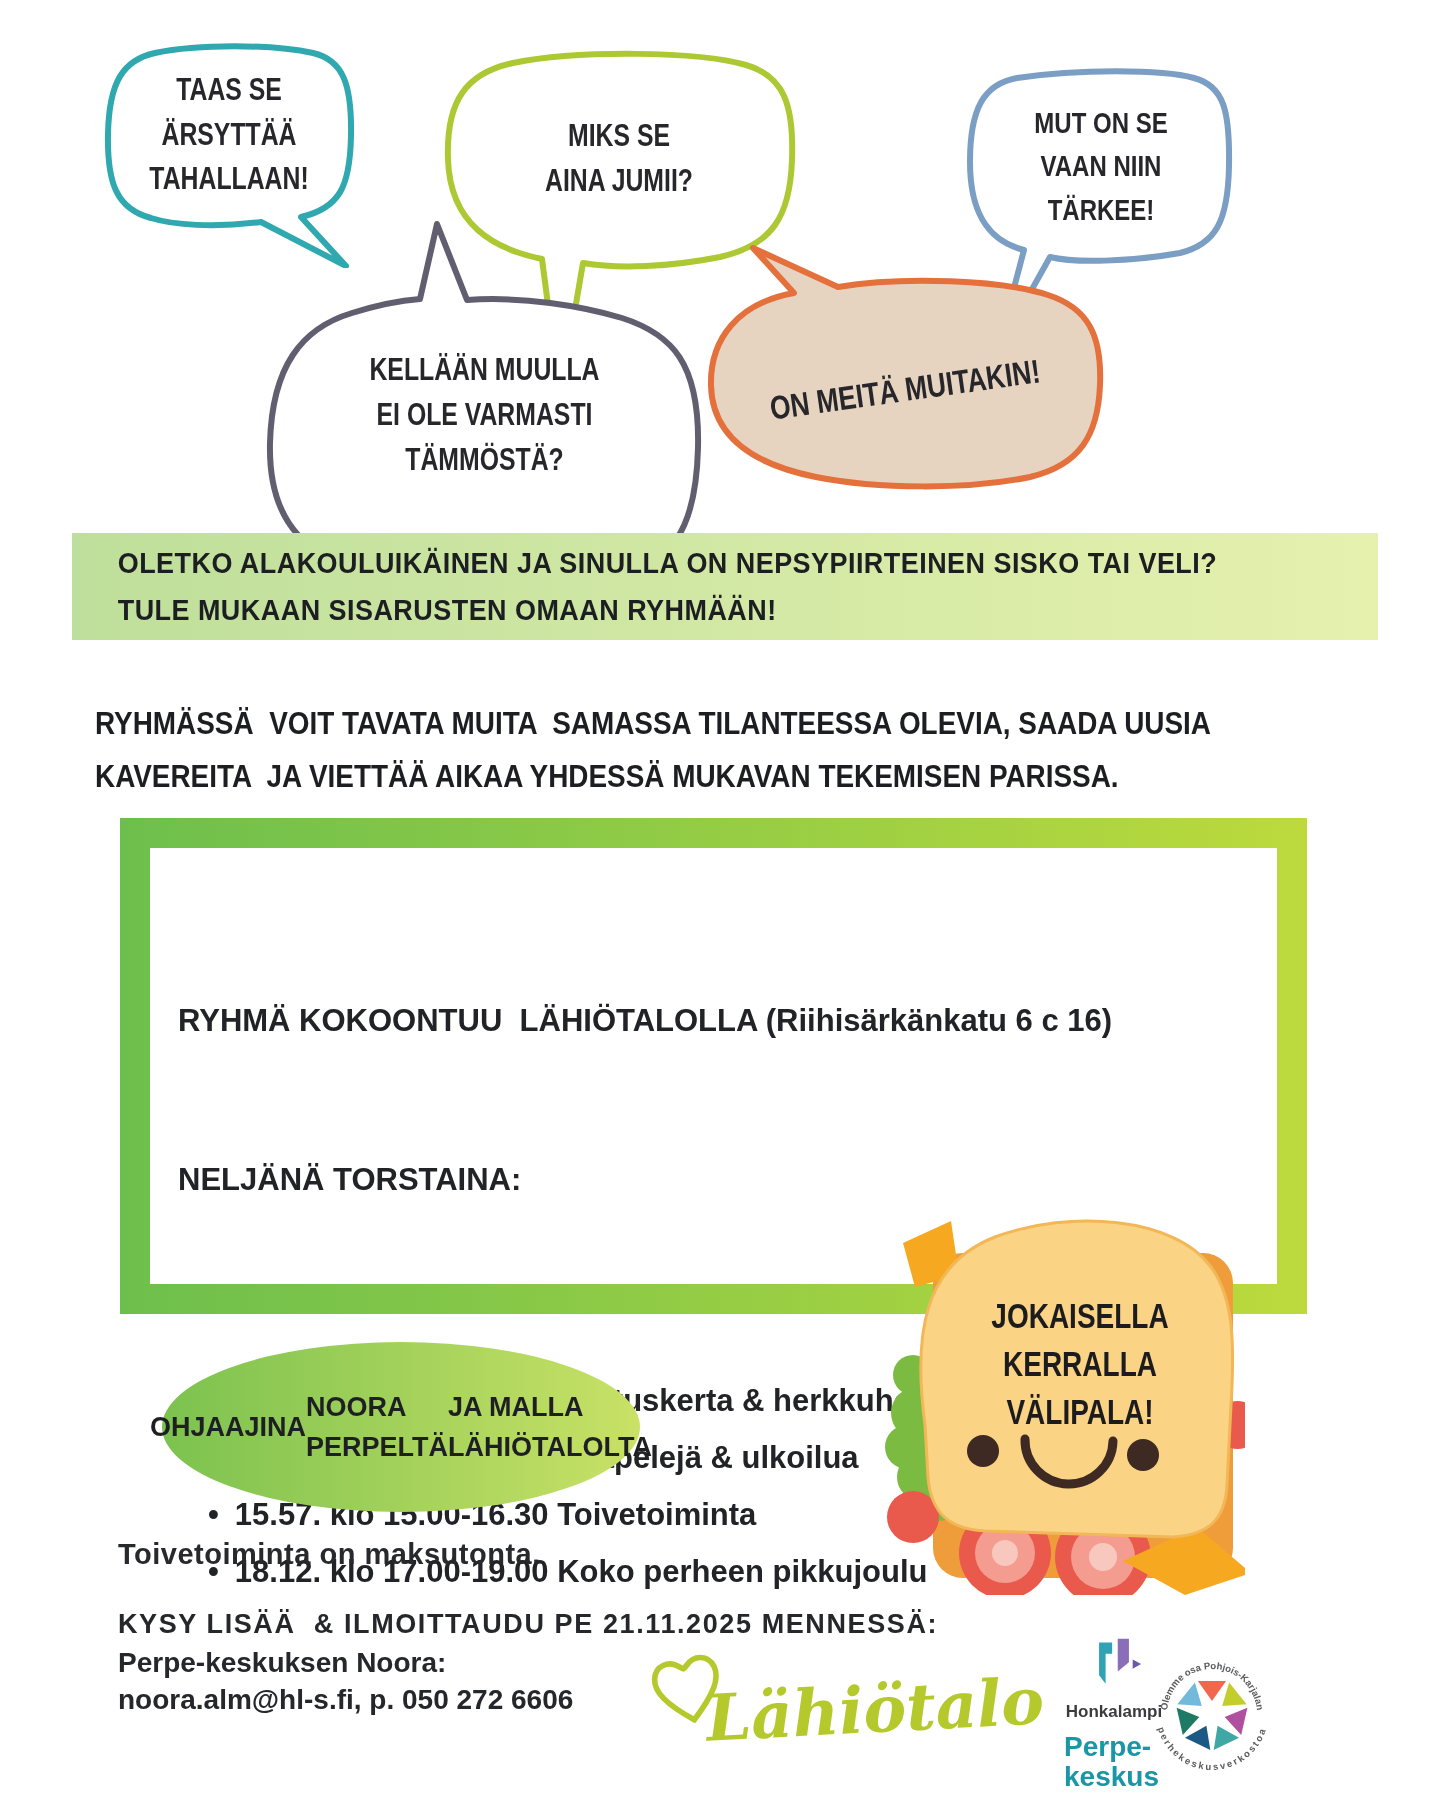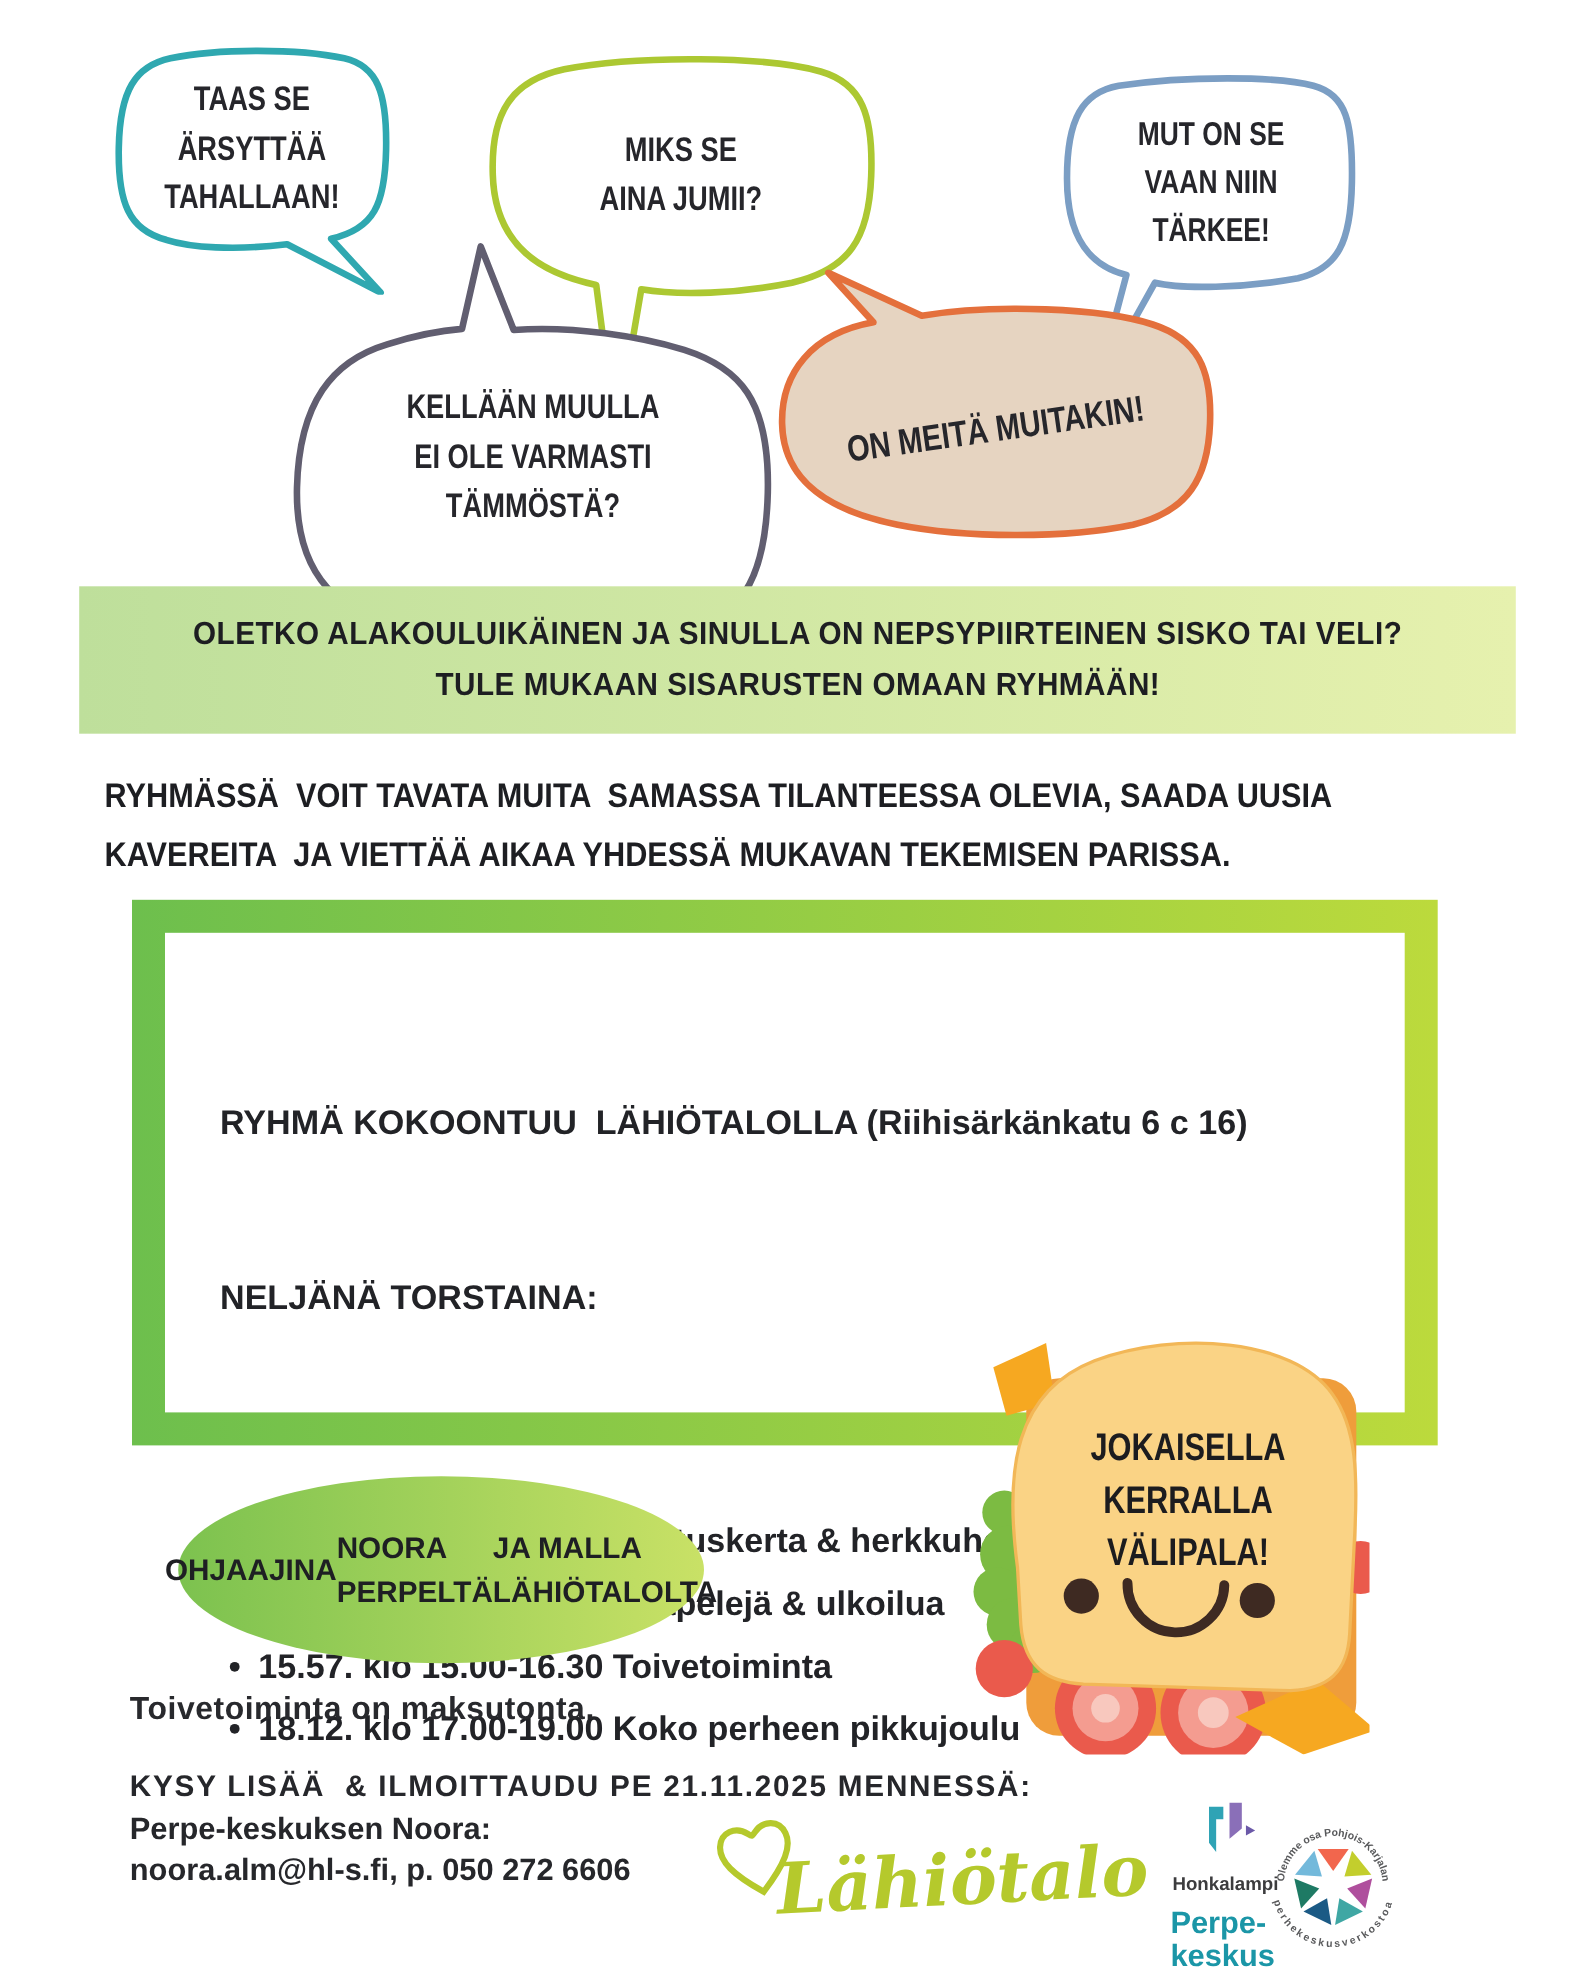--- a/index.html
+++ b/index.html
@@ -13,36 +13,36 @@
   .bubble{position:absolute;}
   .bubble svg{position:absolute;inset:0;width:100%;height:100%;}
   .bubble .btxt{
     position:absolute;left:0;right:0;display:flex;flex-direction:column;
     align-items:center;justify-content:center;text-align:center;
     font-weight:700;color:#26262b;line-height:1.45;
     transform:scaleX(.8);
   }
   
   .banner{
-    left:72px;top:533px;width:1306px;height:134px;
+    left:72px;top:533px;width:1306px;height:107px;
     background:linear-gradient(90deg,#bedf9b,#e6f1ae);
-    display:flex;flex-direction:column;align-items:center;justify-content:center;
+    display:flex;flex-direction:column;justify-content:center;
     gap:14px;
   }
   .banner div{font-weight:700;font-size:29px;letter-spacing:.5px;color:#1d1e22;
     transform:scaleX(.93);white-space:pre;}
   
   .intro{left:95px;top:697px;}
   .intro div{font-weight:700;font-size:31px;line-height:53px;color:#1d1e22;
     transform:scaleX(.9);transform-origin:left center;white-space:pre;}
   
   .sbox{left:120px;top:818px;width:1187px;height:496px;
     background:linear-gradient(90deg,#6dbf4d,#bcda3c);}
   .sbox .inner{position:absolute;inset:30px;background:#ffffff;}
-  .sbox .head{margin:40px 0 0 50px;font-size:31px;font-weight:700;line-height:53px;
+  .sbox .head{margin:40px 0 0 28px;font-size:31px;font-weight:700;line-height:53px;
     color:#222327;white-space:pre;}
   .slist{margin:60px 0 0 58px;padding:0;list-style:none;}
   .slist li{font-size:31px;font-weight:600;color:#222327;line-height:57px;white-space:pre;}
   .slist li::before{content:"•";margin-right:16px;font-size:31px;}
   
   .oval{left:162px;top:1342px;width:478px;height:170px;border-radius:50%;
     background:linear-gradient(90deg,#7cc24f,#c9e166);
     display:flex;align-items:center;justify-content:center;}
   .oval div{font-size:27px;font-weight:700;line-height:40px;color:#1e1f23;}
   

